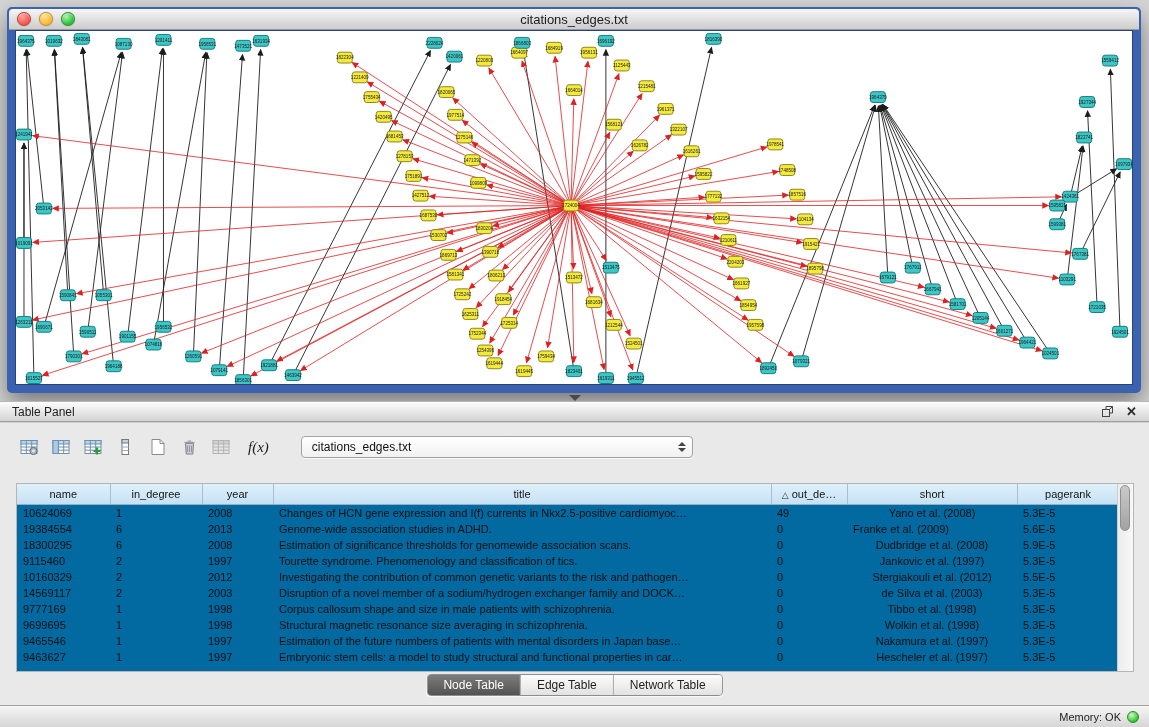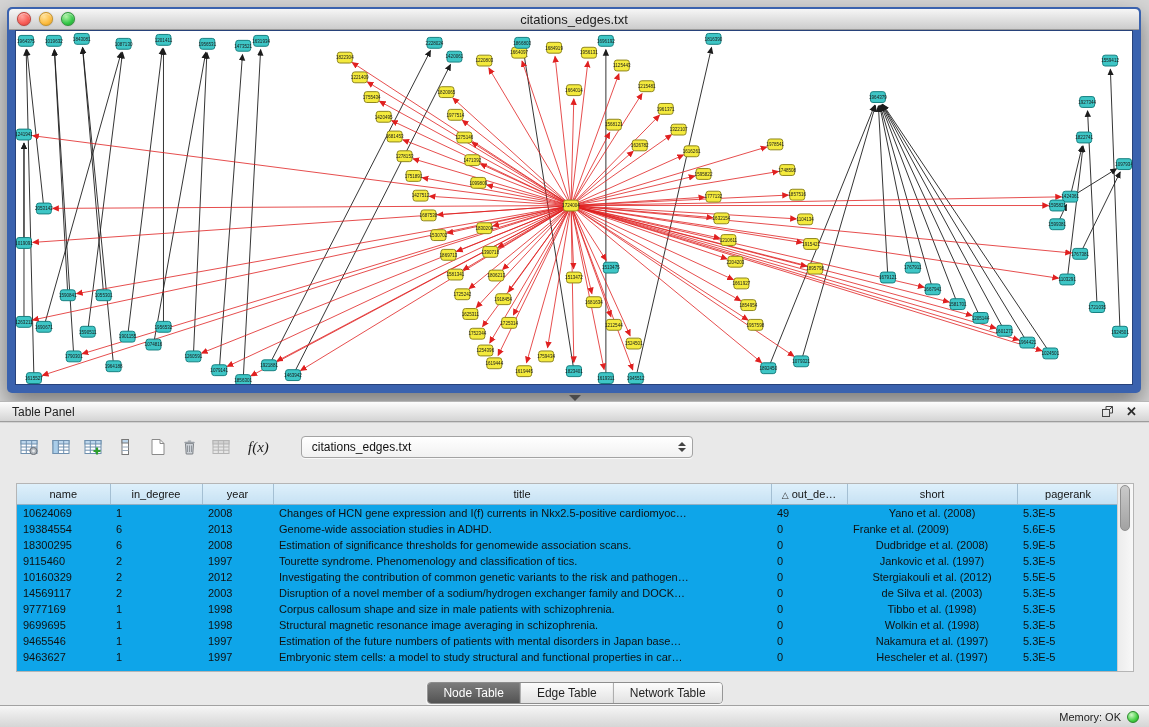--- a/index.html
+++ b/index.html
@@ -22,28 +22,28 @@
   .float-btn{display:inline-flex;align-items:center;margin-right:12px;cursor:default;}
   .close-btn{font-size:13px;font-weight:bold;color:#2b2b2b;cursor:default;}
   .panel-body{position:absolute;left:0;top:423px;width:100%;height:282px;background:#e9e9e9;}
   .toolbar{position:absolute;left:18px;top:11px;height:26px;display:flex;align-items:center;gap:10px;}
   .toolbtn{border:none;background:transparent;padding:2px;margin:0;display:inline-flex;align-items:center;}
   .fx{border:none;background:transparent;font-family:"Liberation Serif",serif;font-style:italic;font-size:15px;color:#1c1c1c;padding:2px 6px;}
   .combo{margin-left:16px;width:392px;height:22px;border:1px solid #a3a3a3;border-radius:4px;background:linear-gradient(#ffffff,#f1f1f1);display:flex;align-items:center;padding-left:10px;font-size:12px;color:#111;box-sizing:border-box;box-shadow:0 1px 0 rgba(255,255,255,.7);}
   .combo-arrows{margin-left:auto;margin-right:6px;display:flex;flex-direction:column;align-items:center;gap:2px;}
   .arr-up{width:0;height:0;border-left:4px solid transparent;border-right:4px solid transparent;border-bottom:4px solid #444;}
   .arr-dn{width:0;height:0;border-left:4px solid transparent;border-right:4px solid transparent;border-top:4px solid #444;}
-  .tablewrap{position:absolute;left:16px;top:60px;width:1118px;height:189px;background:#0ea5e9;border:1px solid #b5b5b5;overflow:hidden;box-sizing:border-box;}
+  .tablewrap{position:absolute;left:16px;top:60px;width:1118px;height:189px;background:#0369a1;border:1px solid #b5b5b5;overflow:hidden;box-sizing:border-box;}
   table{border-collapse:collapse;table-layout:fixed;width:1102px;}
   th{background:linear-gradient(#def0fb,#c6e1f3);border-right:1px solid #a4bfd3;border-bottom:1px solid #93b0c5;font-weight:normal;font-size:11px;color:#141414;height:20px;padding:0 4px;overflow:hidden;white-space:nowrap;}
   td{font-size:11px;color:#101010;height:16px;padding:0 6px;overflow:hidden;white-space:nowrap;text-overflow:ellipsis;}
   .sortglyph{font-size:9px;color:#333;}
   .vscroll{position:absolute;top:0;right:0;bottom:0;width:15px;background:linear-gradient(to right,#ececec,#f8f8f8);border-left:1px solid #cfcfcf;}
   .vthumb{position:absolute;top:1px;left:2px;width:10px;height:46px;border-radius:5px;background:linear-gradient(#cacaca,#a2a2a2);border:1px solid #8f8f8f;box-sizing:border-box;}
-  .tabbar{position:absolute;left:50%;bottom:1px;transform:translateX(-50%);display:flex;border:1px solid #8d8d8d;border-radius:4px;overflow:hidden;background:#ededed;box-shadow:0 1px 1px rgba(255,255,255,.8);}
+  .tabbar{position:absolute;left:50%;bottom:9px;transform:translateX(-50%);display:flex;border:1px solid #8d8d8d;border-radius:4px;overflow:hidden;background:#ededed;box-shadow:0 1px 1px rgba(255,255,255,.8);}
   .tab{padding:3px 16px;font-size:12px;color:#1f1f1f;background:linear-gradient(#fcfcfc,#e2e2e2);border-left:1px solid #a8a8a8;}
   .tab:first-child{border-left:none;}
   .tab.active{background:linear-gradient(#7c7c7c,#535353);color:#ffffff;}
   
   .statusbar{position:absolute;left:0;top:705px;width:100%;height:22px;background:linear-gradient(#f6f6f6,#d6d6d6);border-top:1px solid #a2a2a2;display:flex;align-items:center;justify-content:flex-end;gap:6px;padding-right:10px;box-sizing:border-box;font-size:11px;color:#222;}
   .orb{width:12px;height:12px;border-radius:50%;background:radial-gradient(circle at 35% 30%,#d0f8c8,#47d045 60%,#1f9e1f);border:1px solid #2a8a2a;box-sizing:border-box;}
 </style>
 </head>
 <body>
 
@@ -843,21 +843,21 @@
             <td style="text-align:left">1998</td>
             <td style="text-align:left">Corpus callosum shape and size in male patients with schizophrenia.</td>
             <td style="text-align:left">0</td>
             <td style="text-align:center">Tibbo et al. (1998)</td>
             <td style="text-align:left">5.3E-5</td>
           </tr>
           <tr>
             <td style="text-align:left">9699695</td>
             <td style="text-align:left">1</td>
             <td style="text-align:left">1998</td>
-            <td style="text-align:left">Structural magnetic resonance image averaging in schizophrenia.</td>
+            <td style="text-align:left">Structural magnetic resonance size averaging in schizophrenia.</td>
             <td style="text-align:left">0</td>
             <td style="text-align:center">Wolkin et al. (1998)</td>
             <td style="text-align:left">5.3E-5</td>
           </tr>
           <tr>
             <td style="text-align:left">9465546</td>
             <td style="text-align:left">1</td>
             <td style="text-align:left">1997</td>
             <td style="text-align:left">Estimation of the future numbers of patients with mental disorders in Japan base…</td>
             <td style="text-align:left">0</td>

